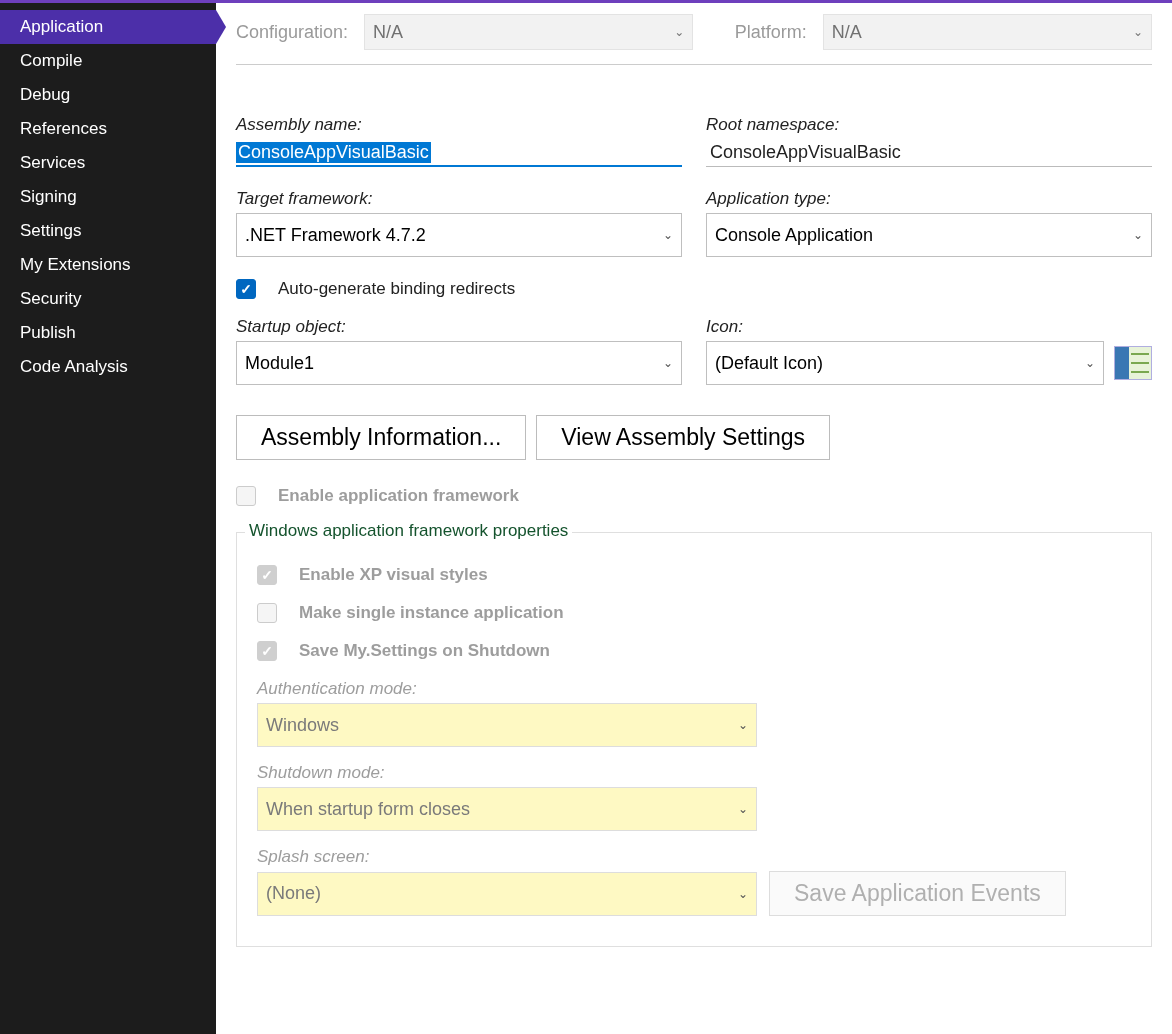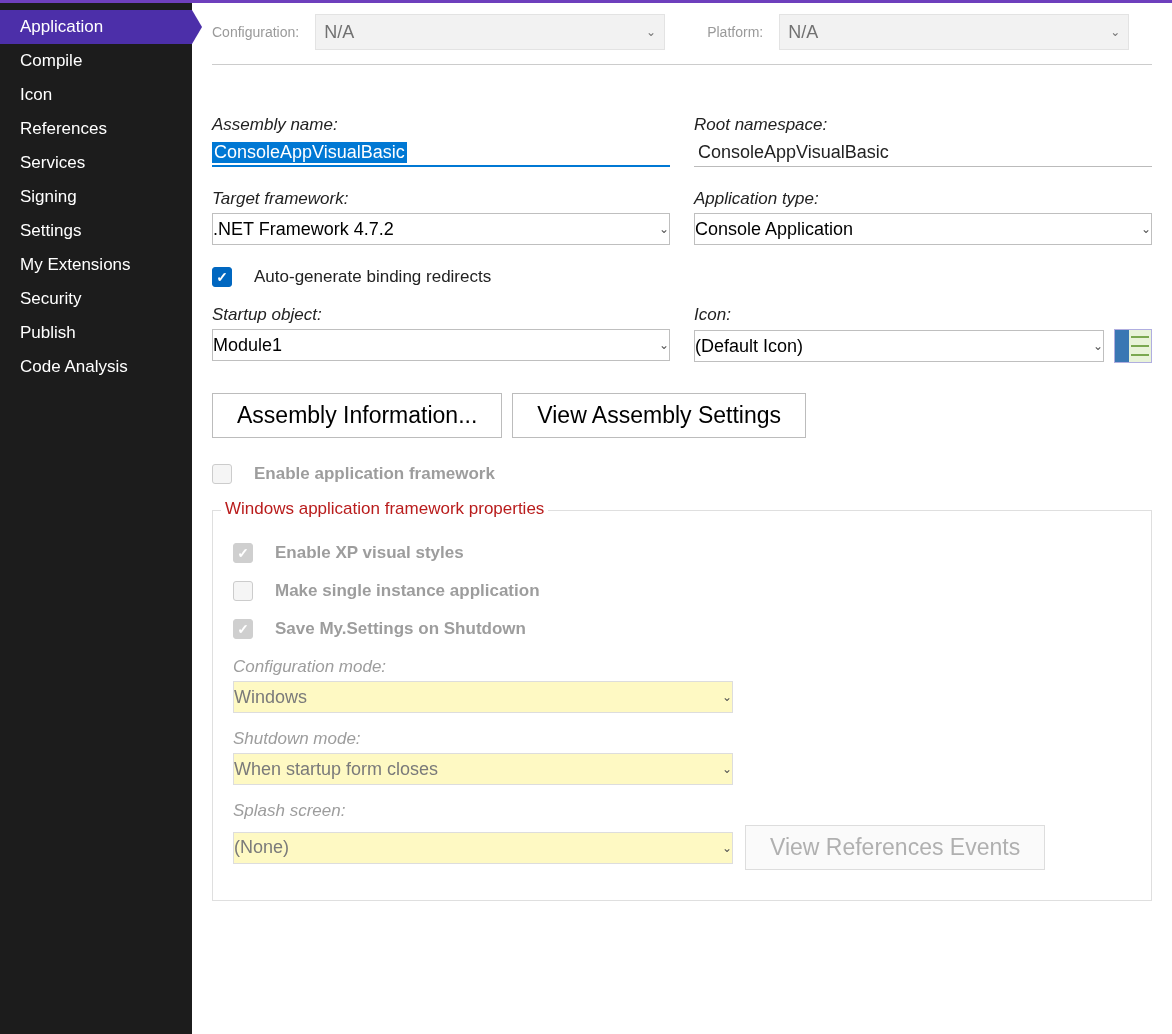--- a/index.html
+++ b/index.html
@@ -2,45 +2,45 @@
 <html><head>
 <meta charset="utf-8">
 <style>
   * { box-sizing: border-box; margin: 0; padding: 0; font-family: "Segoe UI", Arial, sans-serif; }
   body { width: 1172px; height: 1034px; background: #fff; display: flex; overflow: hidden; }
 
   
   .topstrip { position: absolute; top: 0; left: 0; right: 0; height: 3px; background: #6e3fbd; z-index: 5; }
 
   
-  .sidebar { width: 192px; background: #1c1c1c; padding-top: 10px; position: relative; z-index: 2; }
+  .sidebar { width: 216px; background: #1c1c1c; padding-top: 10px; position: relative; z-index: 2; }
   .side-item { color: #fff; font-size: 17px; padding: 7px 20px; cursor: pointer; }
   .side-item.active { background: #4c2fa9; position: relative; }
   .side-item.active::after {
     content: ""; position: absolute; right: -10px; top: 0; bottom: 0; width: 10px;
     background: #4c2fa9;
     clip-path: polygon(0 0, 100% 50%, 0 100%);
   }
 
   
   .main { flex: 1; background: #fff; padding: 14px 20px 20px 20px; overflow: auto; }
   .configrow { display: flex; align-items: center; gap: 16px; padding-bottom: 14px; border-bottom: 1px solid #ccc; margin-bottom: 50px; }
-  .lbl-muted { color: #9a9a9a; font-size: 14px; }
+  .lbl-muted { color: #9a9a9a; font-size: 18px; }
   .dd { border: 1px solid #d0d0d0; background: #fff; font-size: 18px; color: #444; padding: 4px 8px; display: flex; justify-content: space-between; align-items: center; }
   .dd .chev { color: #777; font-size: 12px; }
   .dd.big { width: 350px; height: 36px; }
   .dd.mid { width: 350px; height: 36px; }
   .dd.disabled { background: #f2f2f2; color: #717171; border-color: #e3e3e3; }
 
   .grid2 { display: grid; grid-template-columns: 1fr 1fr; column-gap: 24px; row-gap: 8px; margin-bottom: 22px; }
   .field-label { font-size: 17px; color: #222; margin-bottom: 4px; display: block; font-style: italic; }
   .txt { width: 100%; height: 28px; font-size: 18px; padding: 2px 4px; border: none; border-bottom: 1px solid #bbb; color: #222; }
   .seltext-wrap { width: 100%; height: 28px; font-size: 18px; padding: 0; border-bottom: 2px solid #0078d4; display: flex; align-items: center; }
 
-  .select { width: 100%; height: 32px; border: 1px solid #bfbfbf; background: #fff; font-size: 18px; padding: 3px 0; display: flex; justify-content: space-between; align-items: center; }
+  .select { width: 100%; height: 44px; border: 1px solid #bfbfbf; background: #fff; font-size: 18px; padding: 3px 8px; display: flex; justify-content: space-between; align-items: center; }
   .select .chev { font-size: 12px; color: #555; }
 
   .cbrow { display: flex; align-items: center; gap: 22px; margin: 12px 0 18px 0; }
   .cb { width: 20px; height: 20px; border-radius: 3px; border: 1px solid #888; display: inline-flex; align-items: center; justify-content: center; font-size: 14px; }
   .cb.checked { background: #0067c0; border-color: #0067c0; color: #fff; }
   .cb.checked::after { content: "✓"; font-weight: bold; }
   .cb.disabled { border-color: #ccc; background: #f5f5f5; }
   .cb.disabled.checked { background: #cfcfcf; border-color: #cfcfcf; color: #fff; }
   .cblabel { font-size: 17px; color: #222; }
   .cblabel.disabled { color: #9d9d9d; font-weight: bold; }
@@ -49,36 +49,36 @@
   .iconbox { width: 38px; height: 34px; border: 1px solid #b0aee0; background: #fff; display: flex; }
   .iconbox .l { width: 38%; background: #3a77b3; }
   .iconbox .r { flex: 1; background: #e8f3d8; display: flex; flex-direction: column; justify-content: space-around; padding: 3px 2px; }
   .iconbox .r div { height: 2px; background: #7aa84f; }
 
   .btnrow { display: flex; gap: 10px; margin: 30px 0 26px 0; }
   .xpbutton { border: 1px solid #bcbcbc; background: #fff; padding: 8px 24px; font-size: 23px; cursor: pointer; }
   .xpbutton.disabled { color: #b0b0b0; border-color: #ddd; background: #fafafa; }
 
   .fieldset { border: 1px solid #dfdfdf; padding: 20px 18px 30px 18px; position: relative; margin-top: 26px; }
-  .fieldset .legend { position: absolute; top: -12px; left: 8px; background: #fff; padding: 0 4px; font-size: 17px; color: #b91c1c; }
+  .fieldset .legend { position: absolute; top: -12px; left: 8px; background: #fff; padding: 0 4px; font-size: 17px; color: #14532d; }
   .fieldset .in { padding-left: 2px; }
   .fieldset .field-label { color: #9d9d9d; margin-top: 16px; }
   .fieldset .select.disabled { background: #fef9c3; color: #7a7a7a; border-color: #ddd; }
   .fs-sel { width: 500px; }
   .splashrow { display: flex; gap: 12px; align-items: center; }
 </style>
 </head>
 <body>
 
 <div class="topstrip"></div>
 
 <div class="sidebar">
   <div class="side-item active">Application</div>
   <div class="side-item">Compile</div>
-  <div class="side-item">Icon</div>
+  <div class="side-item">Debug</div>
   <div class="side-item">References</div>
   <div class="side-item">Services</div>
   <div class="side-item">Signing</div>
   <div class="side-item">Settings</div>
   <div class="side-item">My Extensions</div>
   <div class="side-item">Security</div>
   <div class="side-item">Publish</div>
   <div class="side-item">Code Analysis</div>
 </div>
 
@@ -179,36 +179,36 @@
       </div>
       <div class="cbrow">
         <span class="cb disabled"></span>
         <span class="cblabel disabled">Make single instance application</span>
       </div>
       <div class="cbrow">
         <span class="cb disabled checked"></span>
         <span class="cblabel disabled">Save My.Settings on Shutdown</span>
       </div>
 
-      <span class="field-label">Configuration mode:</span>
+      <span class="field-label">Authentication mode:</span>
       <div class="select disabled fs-sel">
         <span>Windows</span>
         <span class="chev">⌄</span>
       </div>
 
       <span class="field-label">Shutdown mode:</span>
       <div class="select disabled fs-sel">
         <span>When startup form closes</span>
         <span class="chev">⌄</span>
       </div>
 
       <span class="field-label">Splash screen:</span>
       <div class="splashrow">
         <div class="select disabled fs-sel">
           <span>(None)</span>
           <span class="chev">⌄</span>
         </div>
-        <button class="xpbutton disabled">View References Events</button>
+        <button class="xpbutton disabled">Save Application Events</button>
       </div>
     </div>
   </div>
 
 </div>
 
 </body></html>

